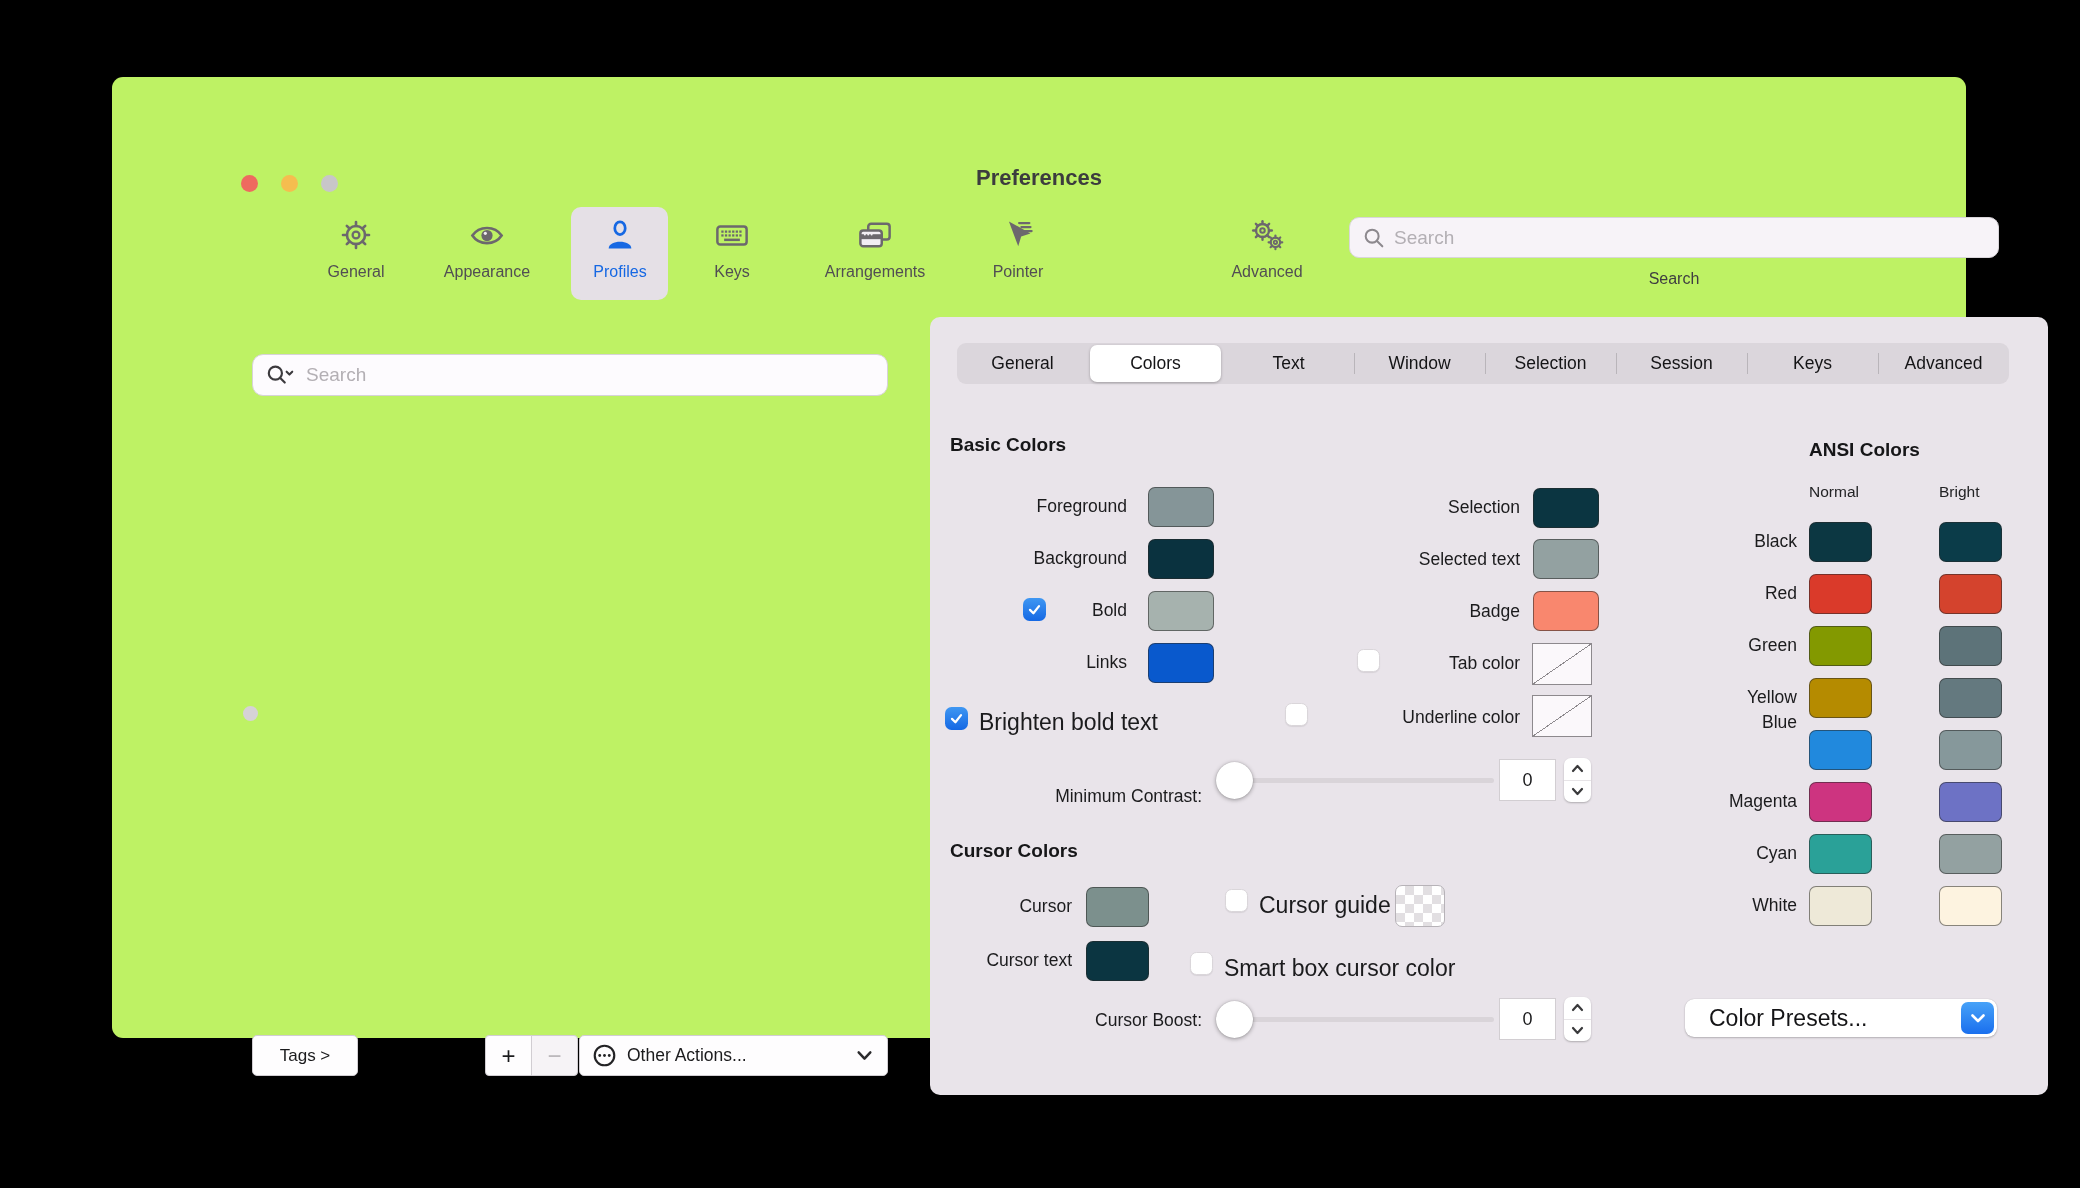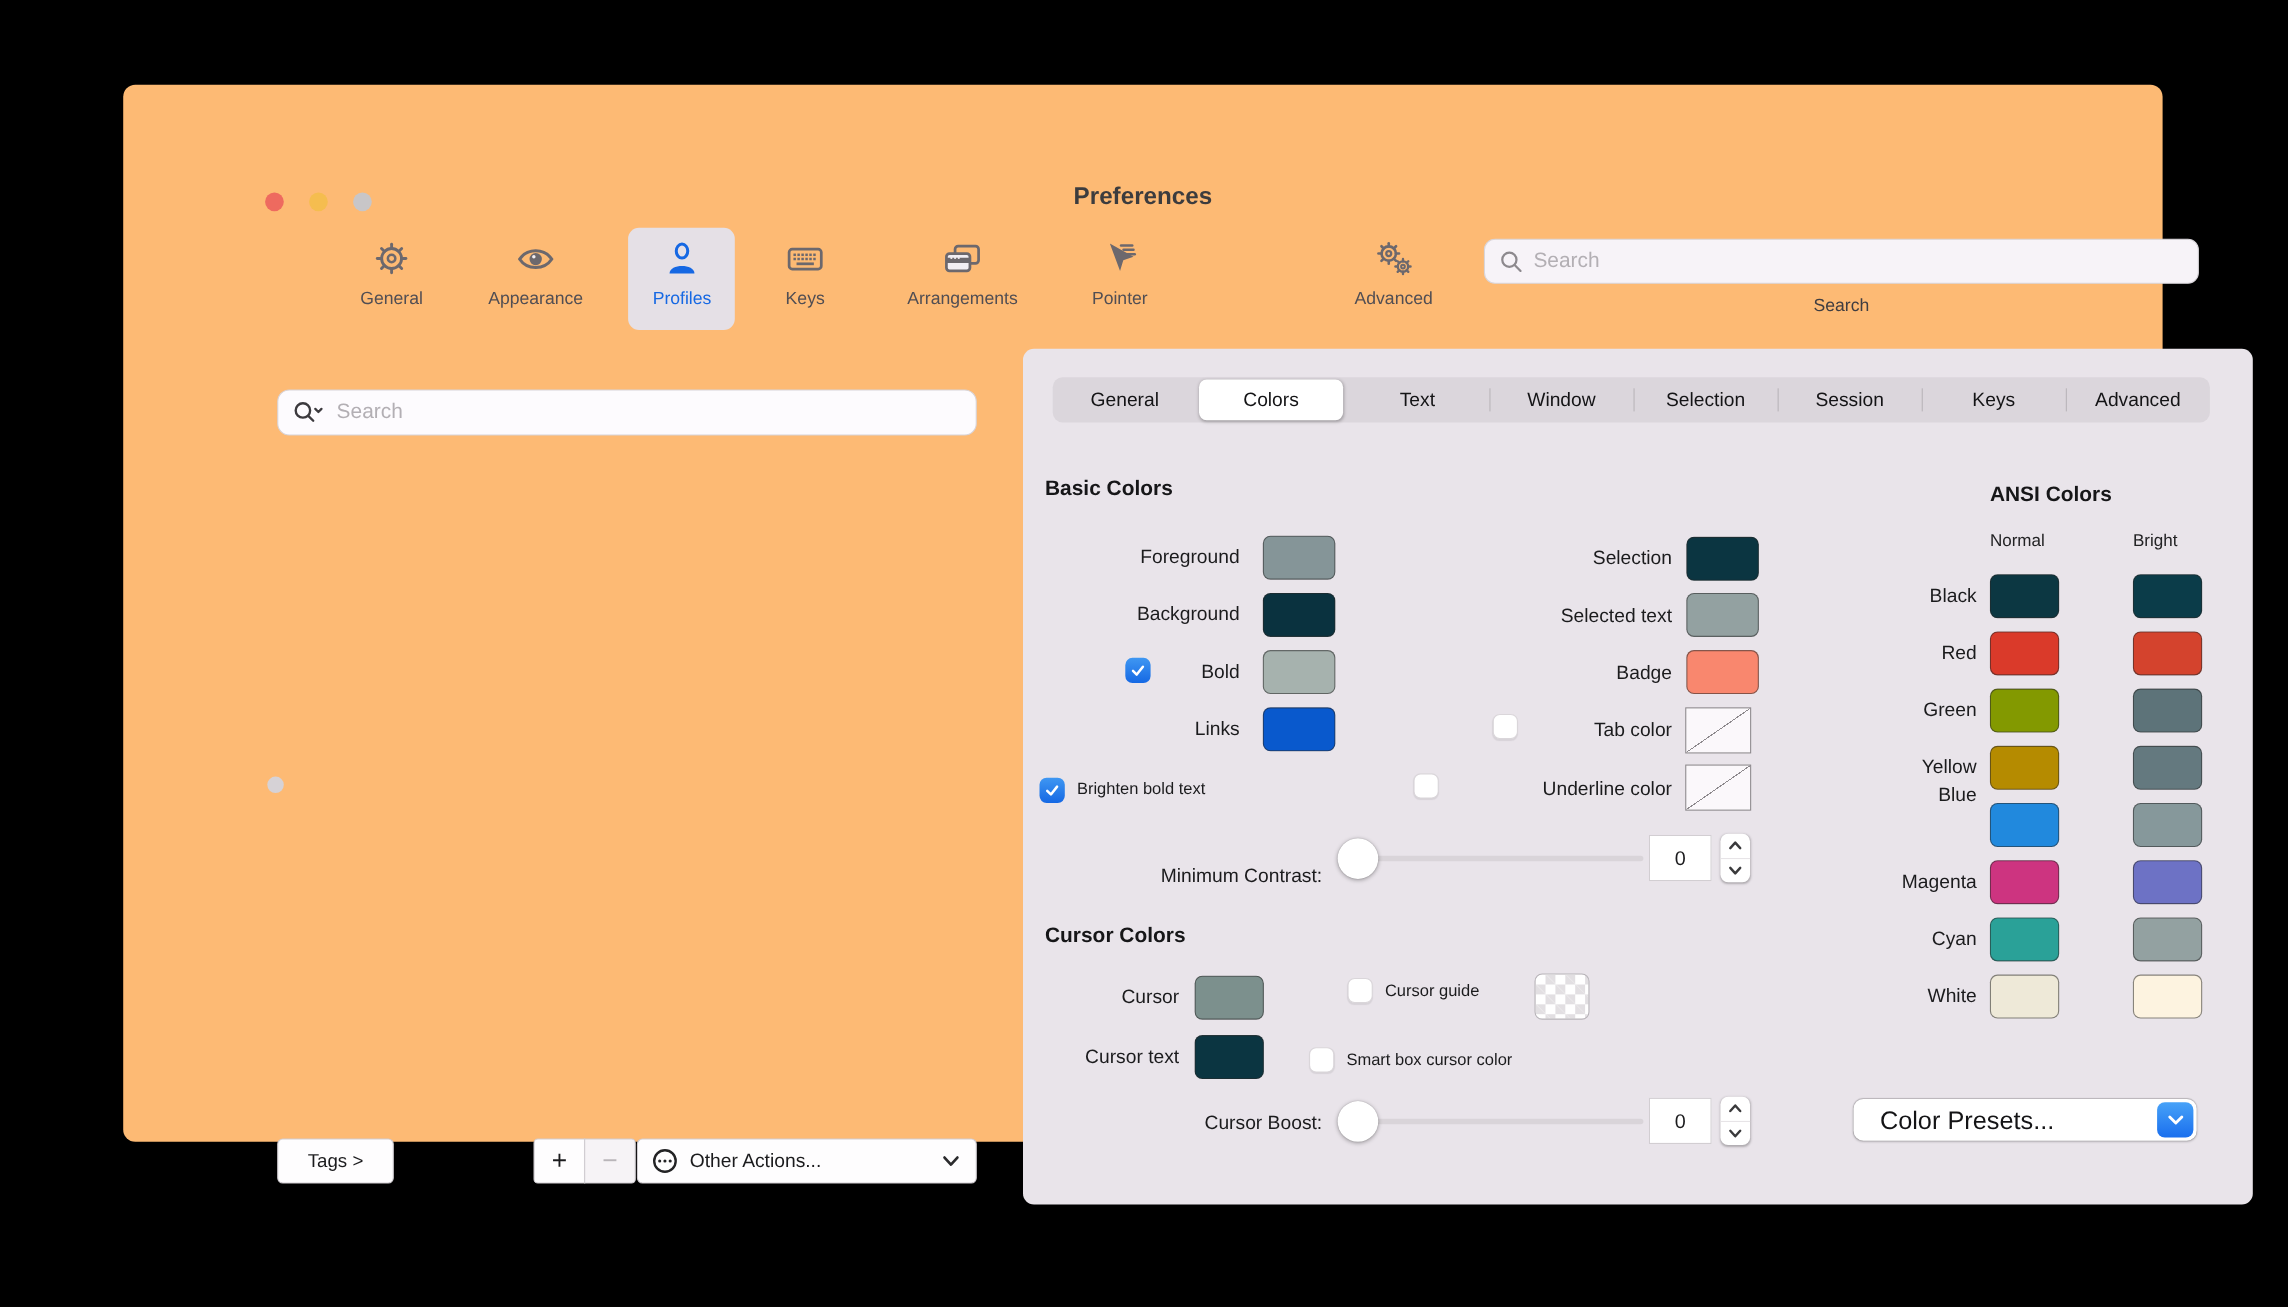--- a/index.html
+++ b/index.html
@@ -1,18 +1,18 @@
 <!DOCTYPE html>
 <html><head>
 <meta charset="utf-8">
 <style>
   html,body{margin:0;padding:0;background:#000;}
   .stage{position:relative;width:2080px;height:1188px;background:#000;overflow:hidden;
          font-family:"Liberation Sans",sans-serif;-webkit-font-smoothing:antialiased;}
-  .window{position:absolute;left:112px;top:77px;width:1854px;height:961px;background:#fdba74;
+  .window{position:absolute;left:112px;top:77px;width:1854px;height:961px;background:#bef264;
           border-radius:11px;box-shadow:0 35px 80px rgba(0,0,0,.85), 0 0 1px rgba(0,0,0,.4);}
   .tl{position:absolute;top:98px;width:17px;height:17px;border-radius:50%;}
   .win-title{position:absolute;left:0;right:0;top:88px;text-align:center;font-size:22px;
              font-weight:bold;color:#3c3c3e;}
   
   .tb-item{position:absolute;top:132px;height:90px;text-align:center;cursor:default;}
   .tb-item .ic{height:52px;display:flex;align-items:center;justify-content:center;}
   .tb-item .lb{font-size:16px;color:#514e53;margin-top:2px;}
   .tb-sel-bg{position:absolute;left:459px;top:130px;width:97px;height:93px;border-radius:10px;background:#e5e0e6;}
   .tb-item.sel .lb{color:#1668e3;}
@@ -42,21 +42,21 @@
   .tabs{position:absolute;left:845px;top:266px;width:1052px;height:41px;background:#dbd6dc;border-radius:9px;
         display:flex;align-items:stretch;}
   .seg{flex:1;position:relative;display:flex;align-items:center;justify-content:center;
        font-size:17.5px;color:#141416;}
   .seg:not(:first-child)::before{content:"";position:absolute;left:0;top:10px;bottom:10px;width:1px;background:#b9b5ba;}
   .seg.sel{background:#fff;border-radius:7px;margin:2px;box-shadow:0 1px 3px rgba(0,0,0,.28);}
   .seg.sel::before{display:none;}
   .seg.sel + .seg::before{display:none;}
   .h1{position:absolute;font-size:19px;font-weight:bold;color:#161618;}
   .rl{position:absolute;font-size:17.5px;color:#1b1b1d;text-align:right;}
-  .ll{position:absolute;font-size:15px;color:#1b1b1d;text-align:left;}
+  .ll{position:absolute;font-size:23px;color:#1b1b1d;text-align:left;}
   .swatch{position:absolute;width:66px;height:40px;border-radius:7px;border:1px solid rgba(40,40,40,.55);box-sizing:border-box;}
   .swatch.sm{width:63px;}
   .nocolor{position:absolute;width:60px;height:42px;background:#fbf8fb;border:1px solid #8d898d;box-sizing:border-box;
            background-image:linear-gradient(to bottom right,rgba(0,0,0,0) 49.3%,#8d898d 49.3%,#8d898d 50.7%,rgba(0,0,0,0) 50.7%);}
   .checker{position:absolute;width:50px;height:42px;border-radius:7px;border:1px solid #b7b3b8;box-sizing:border-box;background:#fff;
            background-image:linear-gradient(45deg,#e2dfe2 25%,transparent 25%,transparent 75%,#e2dfe2 75%),
                             linear-gradient(45deg,#e2dfe2 25%,transparent 25%,transparent 75%,#e2dfe2 75%);
            background-size:18px 18px;background-position:0 0,9px 9px;}
   .cbox{position:absolute;width:23px;height:23px;border-radius:6.5px;box-sizing:border-box;}
   .cbox.on{background:linear-gradient(#3f97f2,#1568e4);display:flex;align-items:center;justify-content:center;}

